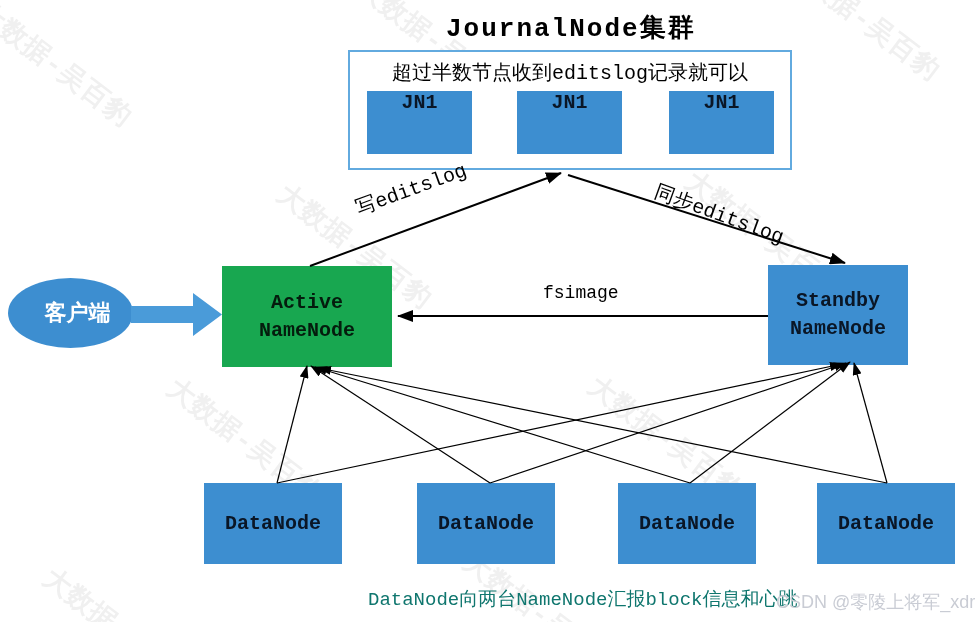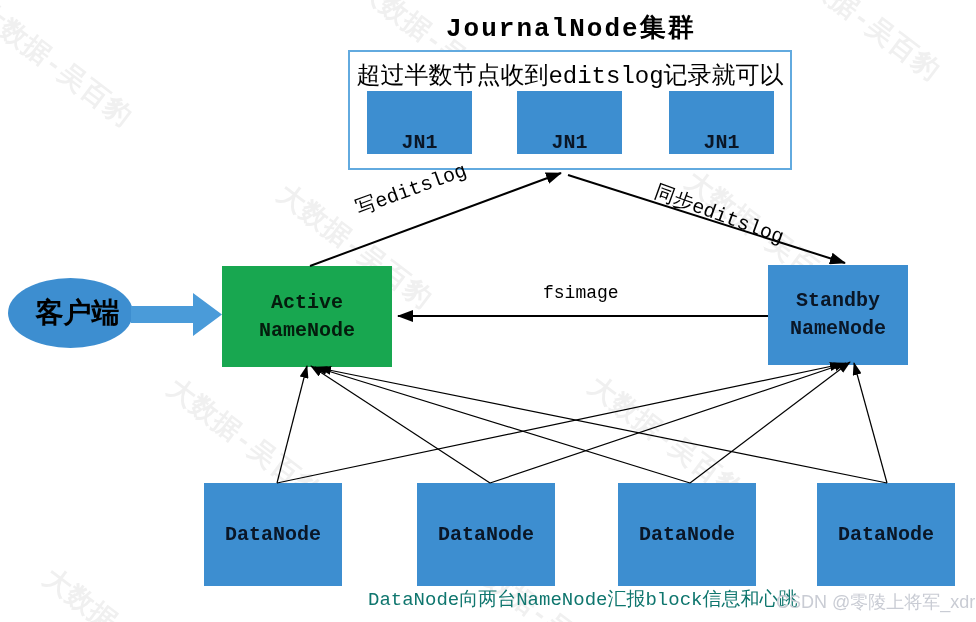--- a/index.html
+++ b/index.html
@@ -17,39 +17,39 @@
       font-family:Liberation Sans, sans-serif;white-space:nowrap;}
 
   
   .title{position:absolute;left:446px;top:10px;font-size:26px;font-weight:bold;
       letter-spacing:2px;color:#000;white-space:nowrap;}
   .caption{position:absolute;left:368px;top:586px;font-size:19px;color:#0f766e;white-space:nowrap;}
 
   
   .jn-cluster{position:absolute;left:348px;top:50px;width:444px;height:120px;
       border:2px solid var(--border_blue);background:#fff;}
-  .jn-note{position:absolute;left:0;top:7px;width:100%;text-align:center;font-size:24px;color:#000;white-space:nowrap;}
+  .jn-note{position:absolute;left:0;top:7px;width:100%;text-align:center;font-size:20px;color:#000;white-space:nowrap;}
   .jn-box{position:absolute;top:39px;width:105px;height:63px;background:var(--blue);
-      display:flex;align-items:flex-end;justify-content:center;}
+      display:flex;align-items:flex-start;justify-content:center;}
   .jn-box span{font-size:20px;font-weight:bold;color:var(--node_text);}
   .jn-1{left:17px;} .jn-2{left:167px;} .jn-3{left:319px;}
 
   
   .nnode{position:absolute;display:flex;flex-direction:column;align-items:center;justify-content:center;
       font-size:20px;font-weight:bold;color:var(--node_text);line-height:1.4;text-align:center;}
   .active-nn{left:222px;top:266px;width:170px;height:101px;background:var(--green);color:#041c0d;}
   .standby-nn{left:768px;top:265px;width:140px;height:100px;background:var(--blue);}
 
   
   .client{position:absolute;left:8px;top:278px;width:125px;height:70px;border-radius:50%;
       background:var(--blue);display:flex;align-items:center;justify-content:center;}
-  .client span{font-size:28px;font-weight:bold;color:#000000;margin-left:14px;}
+  .client span{font-size:22px;font-weight:bold;color:#ffffff;margin-left:14px;}
 
   
-  .dnode{position:absolute;top:483px;width:138px;height:103px;background:var(--blue);
+  .dnode{position:absolute;top:483px;width:138px;height:81px;background:var(--blue);
       display:flex;align-items:center;justify-content:center;}
   .dnode span{font-size:20px;font-weight:bold;color:var(--node_text);}
   .dn-1{left:204px;} .dn-2{left:417px;} .dn-3{left:618px;} .dn-4{left:817px;}
 
   
   .edge-label{position:absolute;font-size:20px;color:#000;white-space:nowrap;transform-origin:0 0;}
   .lbl-write{left:352px;top:196px;transform:rotate(-20deg);}
   .lbl-sync{left:660px;top:178px;transform:rotate(20deg);}
   .lbl-fsimage{left:543px;top:283px;font-size:18px;}
 

